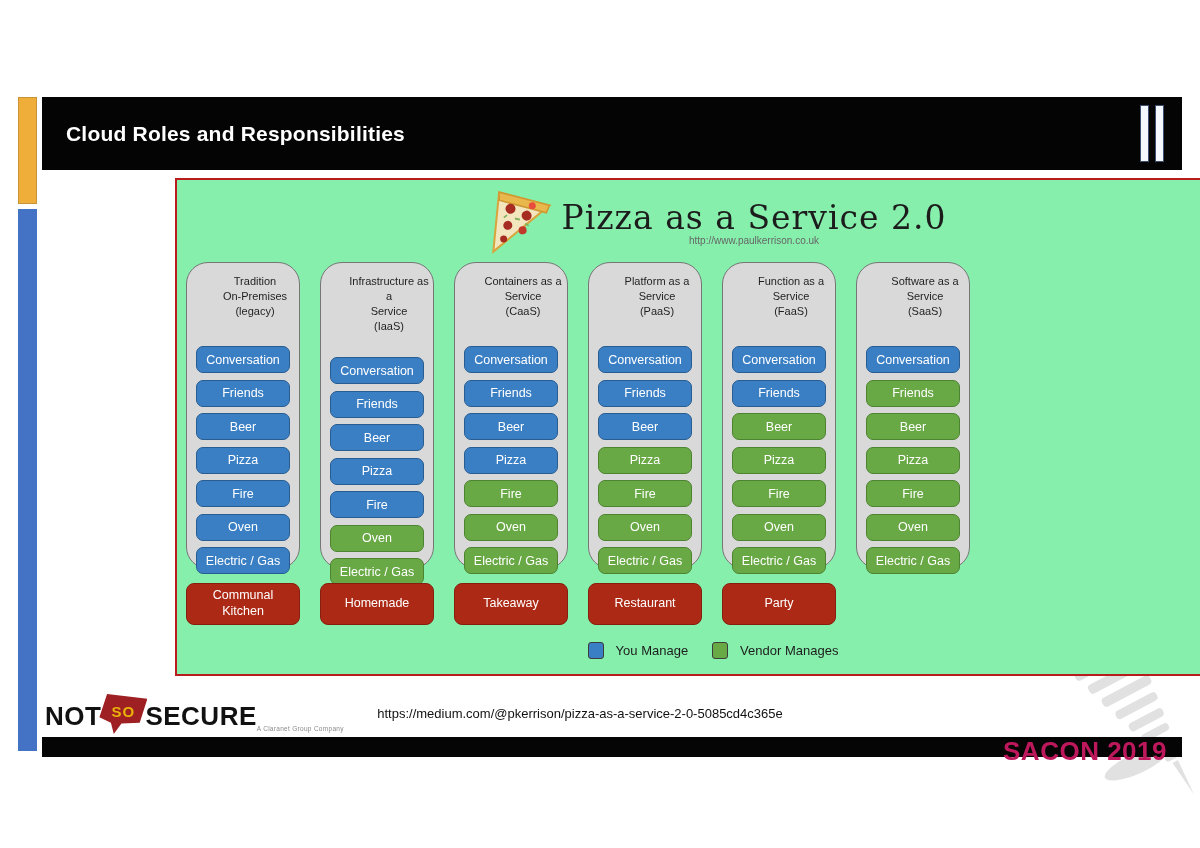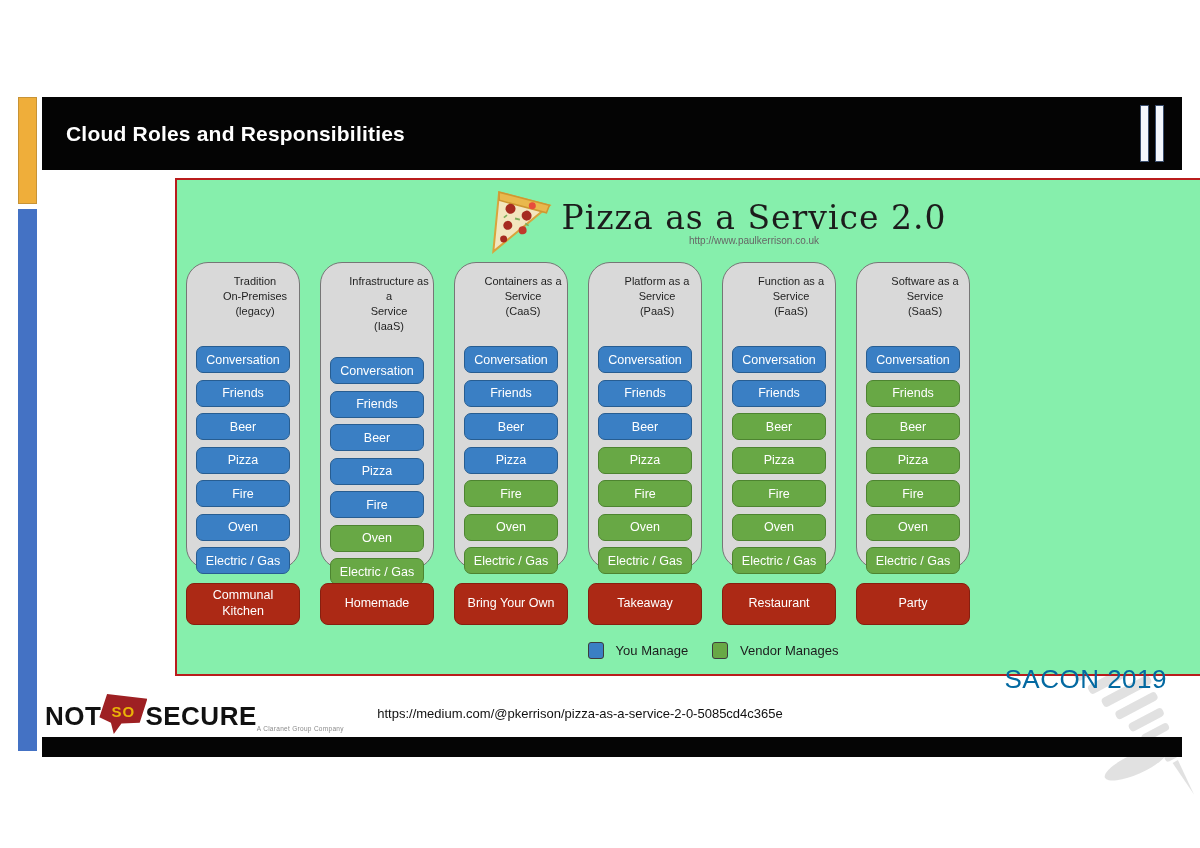--- a/index.html
+++ b/index.html
@@ -48,21 +48,21 @@
 
   
   .footer-logo { position:absolute; left:45px; top:694px; height:44px; display:flex; align-items:flex-start; z-index:4; }
   .logo-not, .logo-secure { font-size:26px; font-weight:800; color:#111; letter-spacing:.5px; margin-top:7px; }
   .logo-so { width:48px; height:40px; background:#9e2023; clip-path:polygon(16% 0%, 100% 12%, 84% 72%, 46% 74%, 30% 100%, 24% 72%, 0% 58%); display:flex; align-items:center; justify-content:center; margin:0 -2px; }
   .logo-so span { color:#eab308; font-weight:700; font-size:15px; margin-top:-6px; letter-spacing:1px; }
   .logo-secure-wrap { display:flex; flex-direction:row; }
   .logo-tagline { font-size:6.5px; color:#8a8a8a; margin-top:-1px; align-self:flex-end; letter-spacing:.3px; }
 
   .footer-url { position:absolute; left:200px; top:706px; width:760px; text-align:center; font-size:13px; color:#111; z-index:4; }
-  .conference { position:absolute; right:33px; top:664px; font-size:26px; font-weight:400; color:#0369a1; letter-spacing:.5px; z-index:4; }
+  .conference { position:absolute; right:33px; top:736px; font-size:26px; font-weight:700; color:#be185d; letter-spacing:.5px; z-index:4; }
 </style>
 </head>
 <body>
 
 <div class="accent-yellow"></div>
 <div class="accent-blue"></div>
 
 <div class="title-bar">
   <div class="slide-title">Cloud Roles and Responsibilities</div>
   <div class="pause-icon">
@@ -230,21 +230,20 @@
         <div class="stack-item vendor">Oven</div>
         <div class="stack-item vendor">Electric / Gas</div>
       </div>
     </div>
 
   </div>
 
   <div class="buttons-row">
     <div class="mode-button">Communal Kitchen</div>
     <div class="mode-button">Homemade</div>
-    <div class="mode-button">Bring Your Own</div>
     <div class="mode-button">Takeaway</div>
     <div class="mode-button">Restaurant</div>
     <div class="mode-button">Party</div>
   </div>
 
   <div class="legend">
     <div class="legend-item">
       <span class="swatch you"></span>
       <span>You Manage</span>
     </div>

